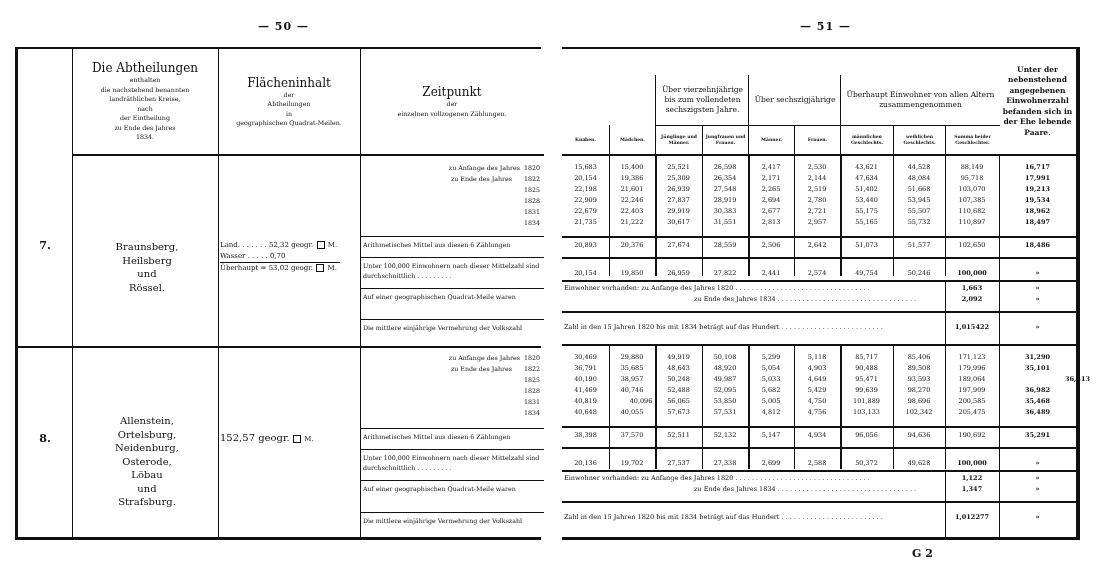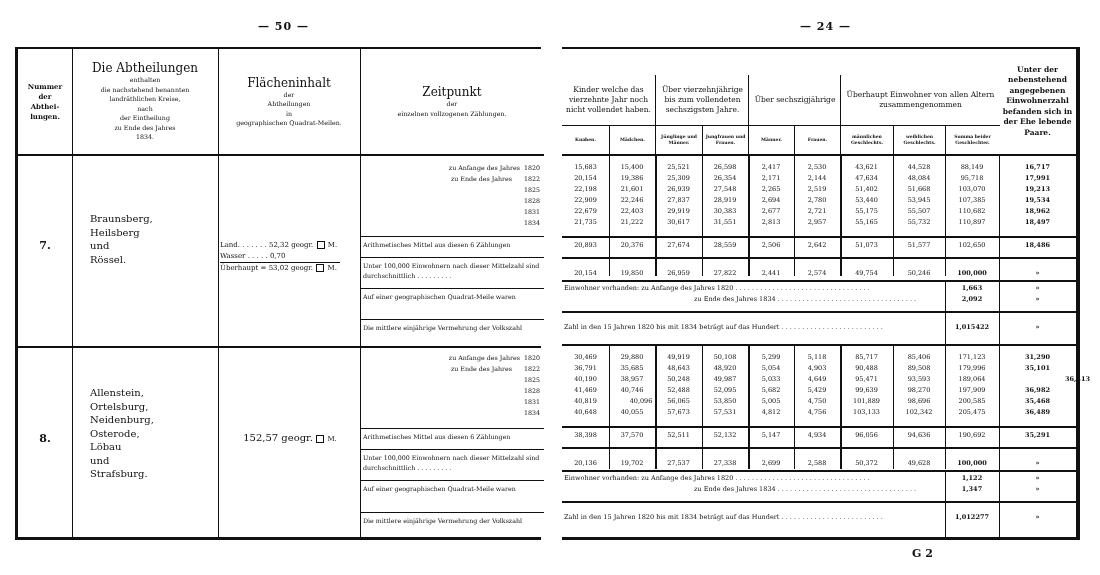--- a/index.html
+++ b/index.html
@@ -19,21 +19,21 @@
   .lp .c3 { left:200px; width:142px; }
   .hdr { position:absolute; top:0; height:107px; border-bottom:2px solid #111; box-sizing:border-box;
          display:flex; flex-direction:column; align-items:center; justify-content:center; text-align:center; }
   .big { font-size:12px; }
   .sm { font-size:6.3px; line-height:9.5px; }
   .hdr-bold { font-size:7px; font-weight:bold; line-height:10px; }
   .grp { position:absolute; left:0; right:0; }
   .grp1 { top:107px; height:190px; border-bottom:2px solid #111; }
   .grp2 { top:297px; height:193px; }
   .num { position:absolute; width:54px; text-align:center; font-size:11px; font-weight:bold; }
-  .names { position:absolute; left:72px; width:146px; text-align:left; font-size:10px; line-height:13.5px; }
+  .names { position:absolute; left:56px; width:146px; text-align:center; font-size:10px; line-height:13.5px;margin-top:28px; }
   .area { position:absolute; left:202px; width:140px; font-size:7px; line-height:11px; }
   .area b { font-size:10px; font-weight:normal; }
   .zeit { position:absolute; left:342px; width:184px; font-size:6.3px; }
   .zeit .years { position:absolute; right:4px; top:6px; text-align:right; line-height:11px; }
   .zeit .years span.y { display:inline-block; width:18px; text-align:right; }
   .zrow { position:absolute; left:0; right:0; border-top:1px solid #111; padding:3px 3px; box-sizing:border-box; line-height:9.5px; }
   .square { display:inline-block; width:6px; height:6px; border:1px solid #111; vertical-align:middle; margin:0 1px; }
 
   
   .rp { position:absolute; left:562px; top:47px; width:518px; height:493px;
@@ -49,33 +49,27 @@
                  display:flex; align-items:center; justify-content:center; text-align:center; font-size:7.5px; font-weight:bold; line-height:10.5px; }
   .dcell { position:absolute; text-align:center; font-size:6.5px; line-height:10.5px; }
   .hline { position:absolute; left:0; right:0; border-top:1px solid #111; }
   .hline.thick { border-top:2px solid #111; }
   .txtrow { position:absolute; left:0; font-size:6.5px; line-height:10.5px; white-space:nowrap; }
 </style>
 </head>
 <body>
 
 <div class="pagenum pn-left">— 50 —</div>
-<div class="pagenum pn-right">— 24 —</div>
+<div class="pagenum pn-right">— 51 —</div>
 
 <div class="lp">
   <div class="col c1"></div>
   <div class="col c2"></div>
   <div class="col c3"></div>
 
-  <div class="hdr" style="left:0;width:54px;">
-    <div class="hdr-bold">Nummer</div>
-    <div class="hdr-bold">der</div>
-    <div class="hdr-bold">Abthei-</div>
-    <div class="hdr-bold">lungen.</div>
-  </div>
   <div class="hdr" style="left:54px;width:146px;">
     <div class="big">Die Abtheilungen</div>
     <div class="sm">enthalten</div>
     <div class="sm">die nachstehend benannten</div>
     <div class="sm">landräthlichen Kreise,</div>
     <div class="sm">nach</div>
     <div class="sm">der Eintheilung</div>
     <div class="sm">zu Ende des Jahres</div>
     <div class="sm">1834.</div>
   </div>
@@ -125,42 +119,41 @@
     <div class="num" style="top:86px;">8.</div>
     <div class="names" style="top:40px;">
       <div>Allenstein,</div>
       <div>Ortelsburg,</div>
       <div>Neidenburg,</div>
       <div>Osterode,</div>
       <div>Löbau</div>
       <div>und</div>
       <div>Strafsburg.</div>
     </div>
-    <div class="area" style="top:86px;text-align:center;">
+    <div class="area" style="top:86px;">
       <b>152,57 geogr.</b> <span class="square"></span> <span>M.</span>
     </div>
     <div class="zeit" style="top:0;height:193px;">
       <div class="years">
         <div><span>zu Anfange des Jahres</span> <span class="y">1820</span></div>
         <div><span>zu Ende des Jahres</span>&nbsp;&nbsp;&nbsp;&nbsp;&nbsp;<span class="y">1822</span></div>
         <div><span class="y">1825</span></div>
         <div><span class="y">1828</span></div>
         <div><span class="y">1831</span></div>
         <div><span class="y">1834</span></div>
       </div>
       <div class="zrow" style="top:82px;">Arithmetisches Mittel aus diesen 6 Zählungen</div>
       <div class="zrow" style="top:103px;">Unter 100,000 Einwohnern nach dieser Mittelzahl sind durchschnittlich . . . . . . . . .</div>
       <div class="zrow" style="top:134px;">Auf einer geographischen Quadrat-Meile waren</div>
       <div class="zrow" style="top:166px;">Die mittlere einjährige Vermehrung der Volkszahl</div>
     </div>
   </div>
 </div>
 
 <div class="rp" id="rp">
-  <div class="grph" style="left:0;width:93px;">Kinder welche das vierzehnte Jahr noch nicht vollendet haben.</div>
   <div class="grph" style="left:93px;width:93px;border-left:1px solid #111;">Über vierzehnjährige bis zum vollendeten sechszigsten Jahre.</div>
   <div class="grph" style="left:278px;width:159px;border-left:1px solid #111;">Überhaupt Einwohner von allen Altern zusammengenommen</div>
   <div class="grph" style="left:186px;width:92px;border-left:1px solid #111;">Über sechszigjährige</div>
   <div class="lastcol">Unter der nebenstehend angegebenen Einwohnerzahl befanden sich in der Ehe lebende Paare.</div>
   <div id="subheads">
       <div class="subh" style="left: 0px; width: 47px;">Knaben.</div>
       <div class="subh" style="left: 47px; width: 46px; border-left: 1px solid rgb(17, 17, 17);">Mädchen.</div>
       <div class="subh" style="left: 93px; width: 47px; border-left: 1px solid rgb(17, 17, 17);">Jünglinge und Männer.</div>
       <div class="subh" style="left: 140px; width: 46px; border-left: 1px solid rgb(17, 17, 17);">Jungfrauen und Frauen.</div>
       <div class="subh" style="left: 186px; width: 46px; border-left: 1px solid rgb(17, 17, 17);">Männer.</div>

